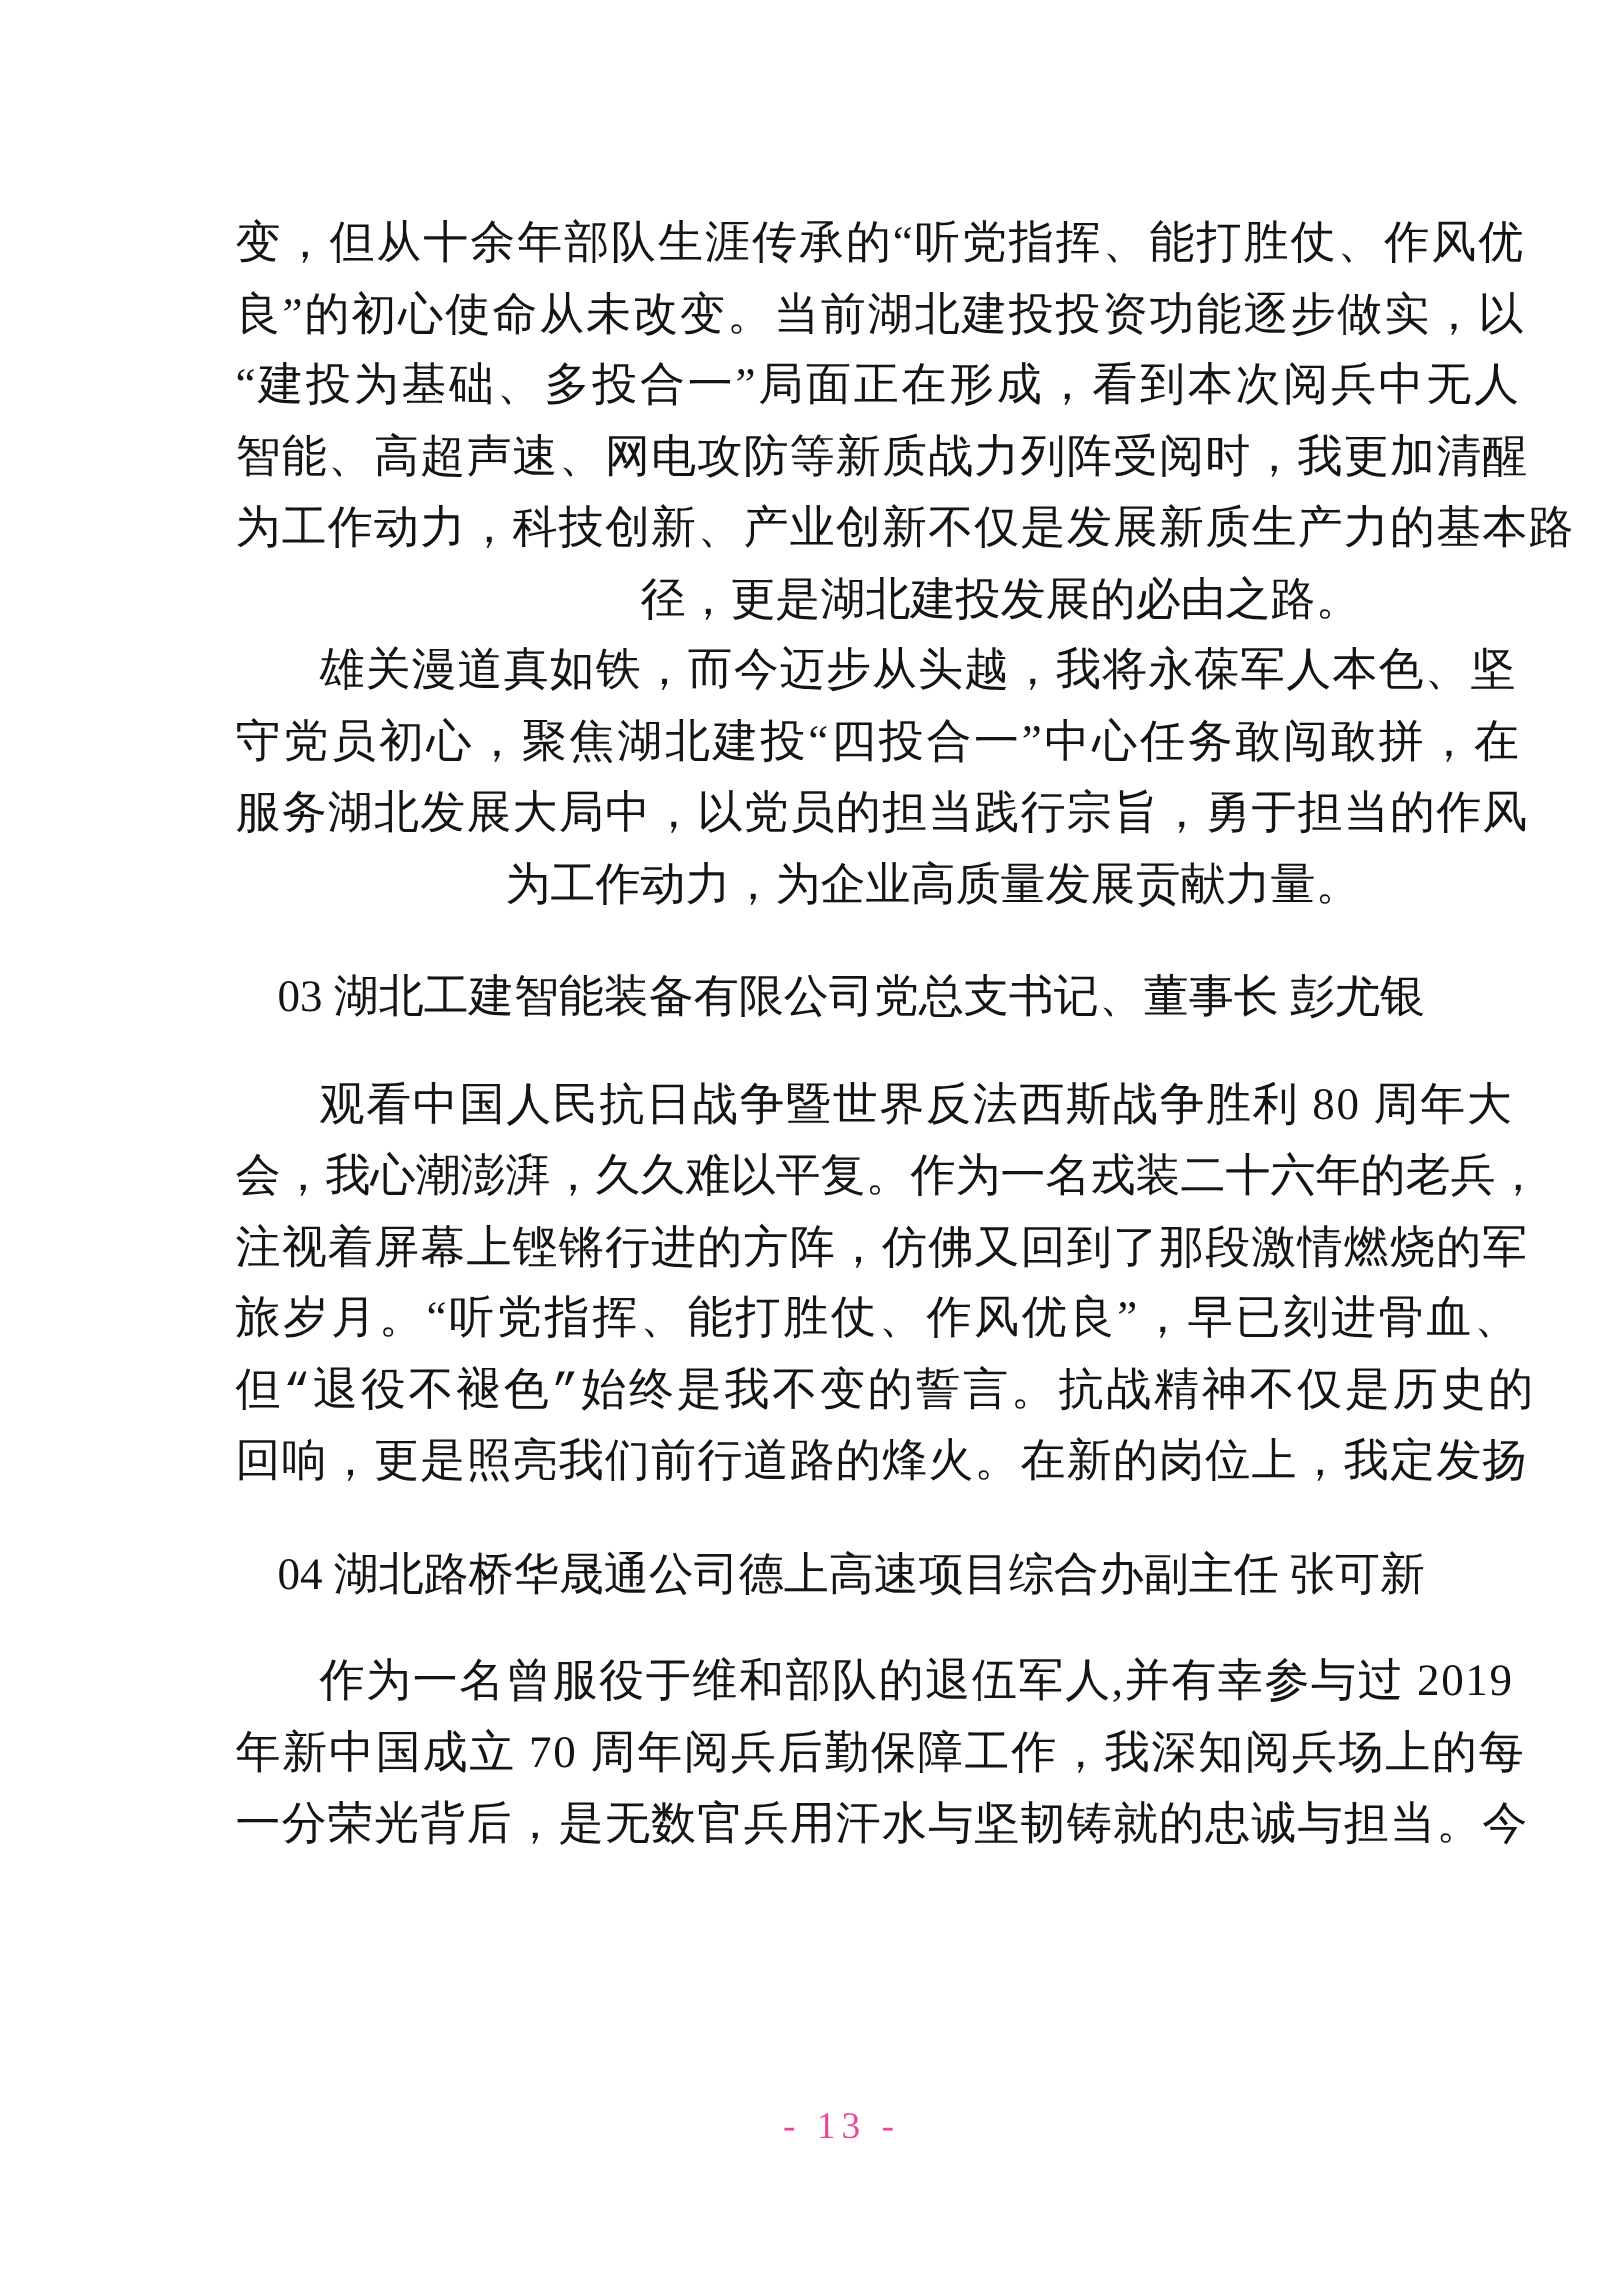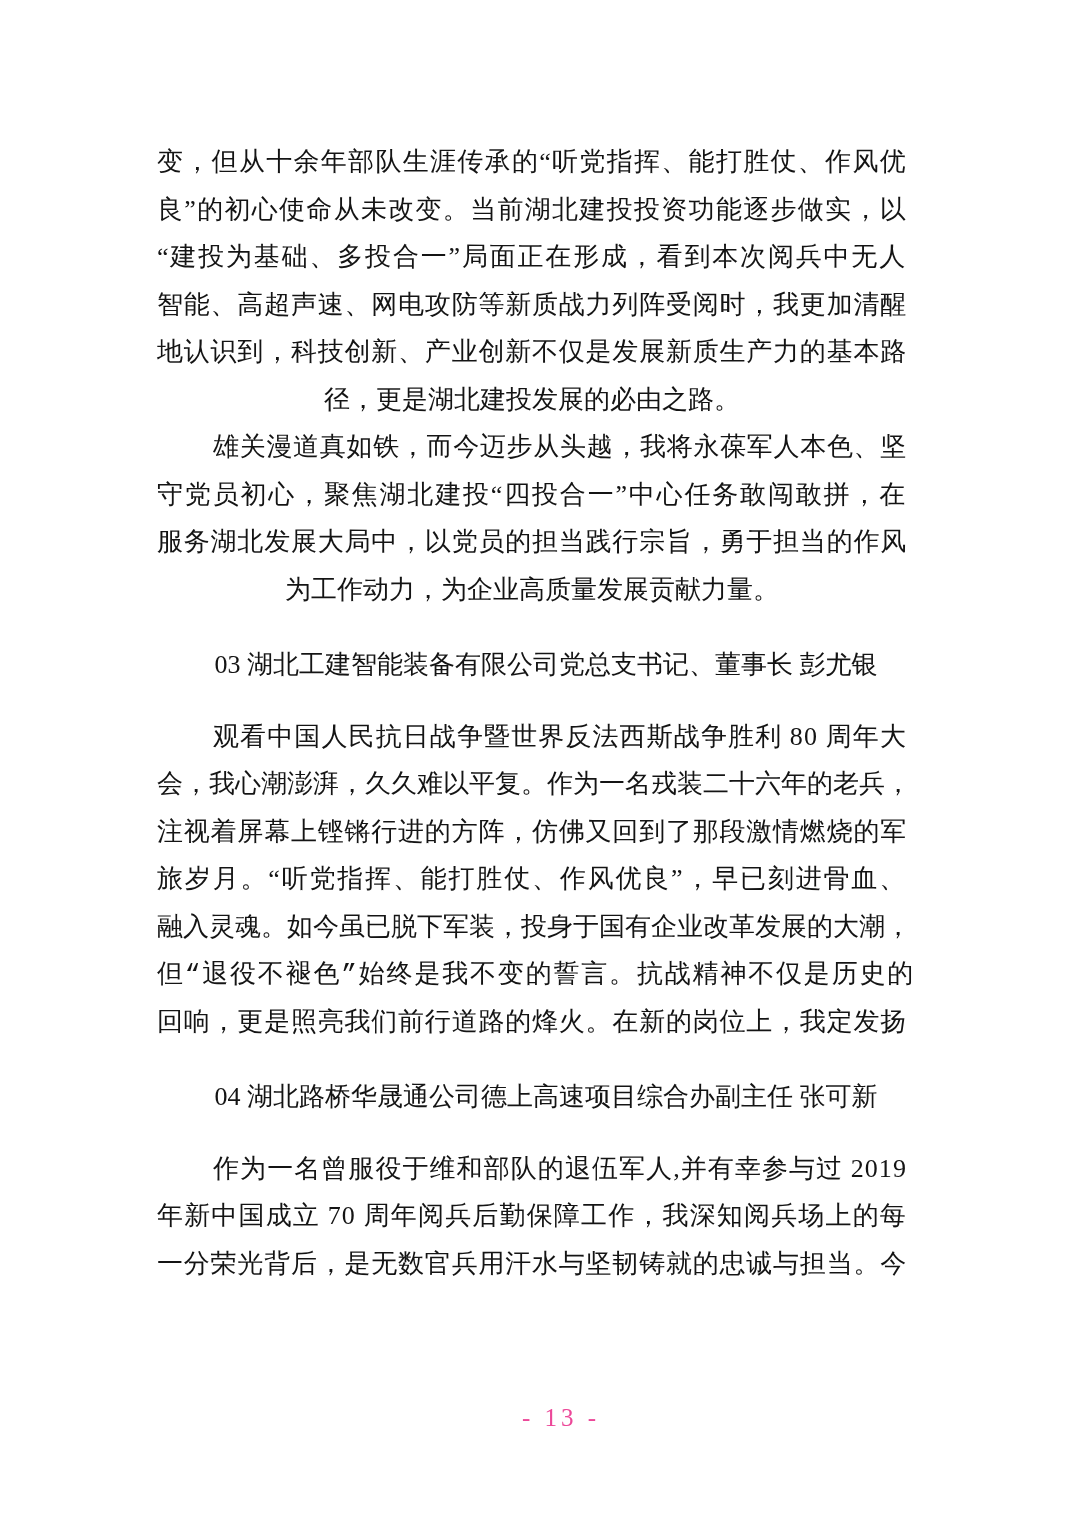--- a/index.html
+++ b/index.html
@@ -18,23 +18,23 @@
   }
   .doc-body {
     position: absolute;
     left: 157px;
     top: 138px;
     width: 750px;
   }
   .line {
     height: 47.5px;
     line-height: 47.5px;
-    font-size: 26px;
+    font-size: 30px;
     white-space: nowrap;
-    text-align: center;
+    text-align: right;
   }
   .line span { display: inline-block; white-space: nowrap; }
   .line.heading {
     font-weight: normal;
     margin-top: 28px;
     margin-bottom: 24px;
   }
   .ind0 { padding-left: 0; }
   .ind1 { padding-left: 28px; }
   .ind2 { padding-left: 56px; }
@@ -52,32 +52,31 @@
 </style>
 </head>
 <body>
 
 <div class="page">
   <div class="doc-body">
       <div class="line body ind0 fill"><span style="letter-spacing: 1.3019px;">变，但从十余年部队生涯传承的“听党指挥、能打胜仗、作风优</span></div>
       <div class="line body ind0 fill"><span style="letter-spacing: 1.3019px;">良”的初心使命从未改变。当前湖北建投投资功能逐步做实，以</span></div>
       <div class="line body ind0 fill"><span style="letter-spacing: 1.81808px;">“建投为基础、多投合一”局面正在形成，看到本次阅兵中无人</span></div>
       <div class="line body ind0 fill"><span style="letter-spacing: 0.785714px;">智能、高超声速、网电攻防等新质战力列阵受阅时，我更加清醒</span></div>
-      <div class="line body ind0 fill"><span style="letter-spacing: 0.785714px;">地认识到，科技创新、产业创新不仅是发展新质生产力的基本路</span></div>
+      <div class="line body ind0 fill"><span style="letter-spacing: 0.785714px;">为工作动力，科技创新、产业创新不仅是发展新质生产力的基本路</span></div>
       <div class="line body ind0"><span>径，更是湖北建投发展的必由之路。</span></div>
       <div class="line body ind2 fill"><span style="letter-spacing: 0.692308px;">雄关漫道真如铁，而今迈步从头越，我将永葆军人本色、坚</span></div>
       <div class="line body ind0 fill"><span style="letter-spacing: 1.81808px;">守党员初心，聚焦湖北建投“四投合一”中心任务敢闯敢拼，在</span></div>
       <div class="line body ind0 fill"><span style="letter-spacing: 0.785714px;">服务湖北发展大局中，以党员的担当践行宗旨，勇于担当的作风</span></div>
       <div class="line body ind0"><span>为工作动力，为企业高质量发展贡献力量。</span></div>
       <div class="line heading ind1"><span>03 湖北工建智能装备有限公司党总支书记、董事长 彭尤银</span></div>
       <div class="line body ind2 fill"><span style="letter-spacing: 1.10714px;">观看中国人民抗日战争暨世界反法西斯战争胜利 80 周年大</span></div>
       <div class="line body ind0 fill"><span>会，我心潮澎湃，久久难以平复。作为一名戎装二十六年的老兵，</span></div>
       <div class="line body ind0 fill"><span style="letter-spacing: 0.785714px;">注视着屏幕上铿锵行进的方阵，仿佛又回到了那段激情燃烧的军</span></div>
       <div class="line body ind0 fill"><span style="letter-spacing: 1.81808px;">旅岁月。“听党指挥、能打胜仗、作风优良”，早已刻进骨血、</span></div>
-      <div class="line body ind0 fill"><span>融入灵魂。如今虽已脱下军装，投身于国有企业改革发展的大潮，</span></div>
       <div class="line body ind0 fill"><span style="letter-spacing: 1.81808px; font-family: Liberation Mono, monospace;">但“退役不褪色”始终是我不变的誓言。抗战精神不仅是历史的</span></div>
       <div class="line body ind0 fill"><span style="letter-spacing: 0.785714px;">回响，更是照亮我们前行道路的烽火。在新的岗位上，我定发扬</span></div>
       <div class="line heading ind1"><span>04 湖北路桥华晟通公司德上高速项目综合办副主任 张可新</span></div>
       <div class="line body ind2 fill"><span style="letter-spacing: 1.06897px;">作为一名曾服役于维和部队的退伍军人,并有幸参与过 2019</span></div>
       <div class="line body ind0 fill"><span style="letter-spacing: 1.16667px;">年新中国成立 70 周年阅兵后勤保障工作，我深知阅兵场上的每</span></div>
       <div class="line body ind0 fill"><span style="letter-spacing: 0.785714px; font-family: Liberation Mono, monospace;">一分荣光背后，是无数官兵用汗水与坚韧铸就的忠诚与担当。今</span></div>
     </div>
   <div class="footer">- 13 -</div>
 </div>
 

